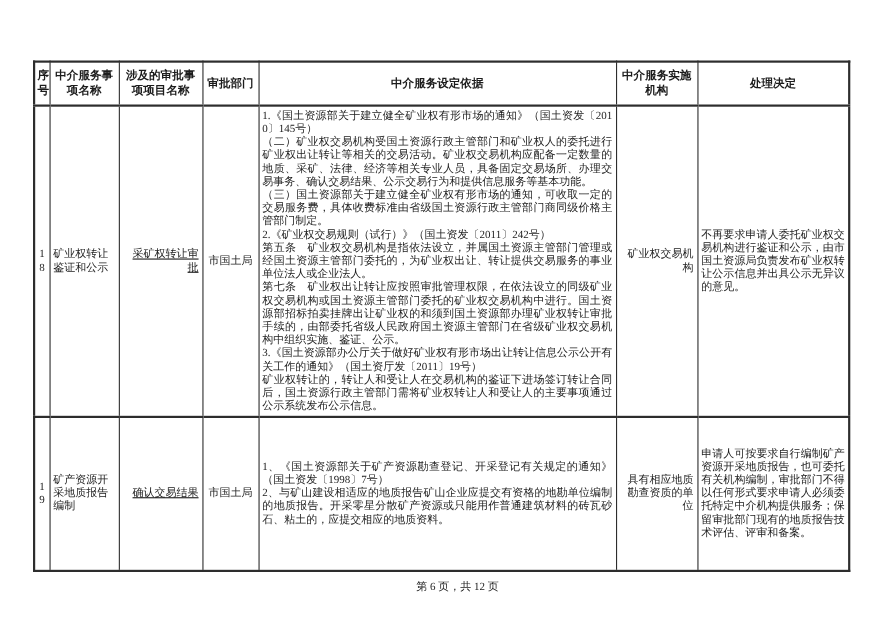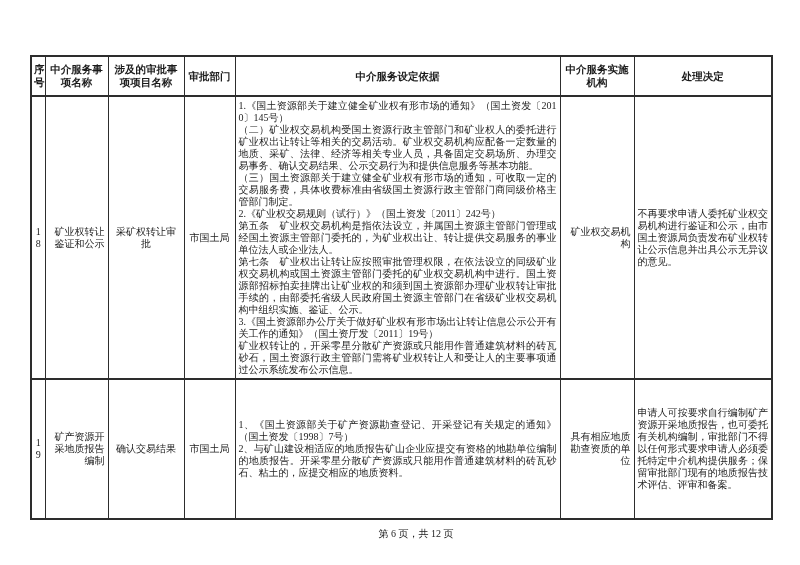--- a/index.html
+++ b/index.html
@@ -42,22 +42,22 @@
     line-height: 13px;
     text-align: center;
     border-bottom-width: 2px;
     padding: 2px 2px;
   }
   table.svc tbody tr.row-b td { border-top-width: 2px; }
   tr.hdr { height: 40px; }
   tr.row-a { height: 283px; }
   tr.row-b { height: 140px; }
   td.c-no { text-align: center; padding: 1px 0; }
-  td.c-name { text-align: right; }
-  td.c-item { text-align: center; }
+  td.c-name { text-align: left; }
+  td.c-item { text-align: right; text-decoration: underline; }
   td.c-dept { text-align: center; }
   td.c-basis { text-align: left; vertical-align: middle; }
   .basis-p { text-align: justify; word-break: break-all; }
   td.c-agency { text-align: right; }
   td.c-decision { text-align: justify; }
   .footer {
     position: absolute;
     top: 527px;
     left: 16px;
     width: 800px;
@@ -101,21 +101,21 @@
         <td class="c-dept">市国土局</td>
         <td class="c-basis">
           <div>
               <div class="basis-p">1.《国土资源部关于建立健全矿业权有形市场的通知》（国土资发〔2010〕145号）</div>
               <div class="basis-p">（二）矿业权交易机构受国土资源行政主管部门和矿业权人的委托进行矿业权出让转让等相关的交易活动。矿业权交易机构应配备一定数量的地质、采矿、法律、经济等相关专业人员，具备固定交易场所、办理交易事务、确认交易结果、公示交易行为和提供信息服务等基本功能。</div>
               <div class="basis-p">（三）国土资源部关于建立健全矿业权有形市场的通知，可收取一定的交易服务费，具体收费标准由省级国土资源行政主管部门商同级价格主管部门制定。</div>
               <div class="basis-p">2.《矿业权交易规则（试行）》（国土资发〔2011〕242号）</div>
               <div class="basis-p">第五条　矿业权交易机构是指依法设立，并属国土资源主管部门管理或经国土资源主管部门委托的，为矿业权出让、转让提供交易服务的事业单位法人或企业法人。</div>
               <div class="basis-p">第七条　矿业权出让转让应按照审批管理权限，在依法设立的同级矿业权交易机构或国土资源主管部门委托的矿业权交易机构中进行。国土资源部招标拍卖挂牌出让矿业权的和须到国土资源部办理矿业权转让审批手续的，由部委托省级人民政府国土资源主管部门在省级矿业权交易机构中组织实施、鉴证、公示。</div>
               <div class="basis-p">3.《国土资源部办公厅关于做好矿业权有形市场出让转让信息公示公开有关工作的通知》（国土资厅发〔2011〕19号）</div>
-              <div class="basis-p">矿业权转让的，开采零星分散矿产资源或只能用作普通建筑材料的砖瓦砂石，国土资源行政主管部门需将矿业权转让人和受让人的主要事项通过公示系统发布公示信息。</div>
+              <div class="basis-p">矿业权转让的，转让人和受让人在交易机构的鉴证下进场签订转让合同后，国土资源行政主管部门需将矿业权转让人和受让人的主要事项通过公示系统发布公示信息。</div>
             </div>
         </td>
         <td class="c-agency">矿业权交易机构</td>
         <td class="c-decision">不再要求申请人委托矿业权交易机构进行鉴证和公示，由市国土资源局负责发布矿业权转让公示信息并出具公示无异议的意见。</td>
       </tr>
       <tr class="row-b">
         <td class="c-no">19</td>
         <td class="c-name">矿产资源开采地质报告编制</td>
         <td class="c-item">确认交易结果</td>
         <td class="c-dept">市国土局</td>

